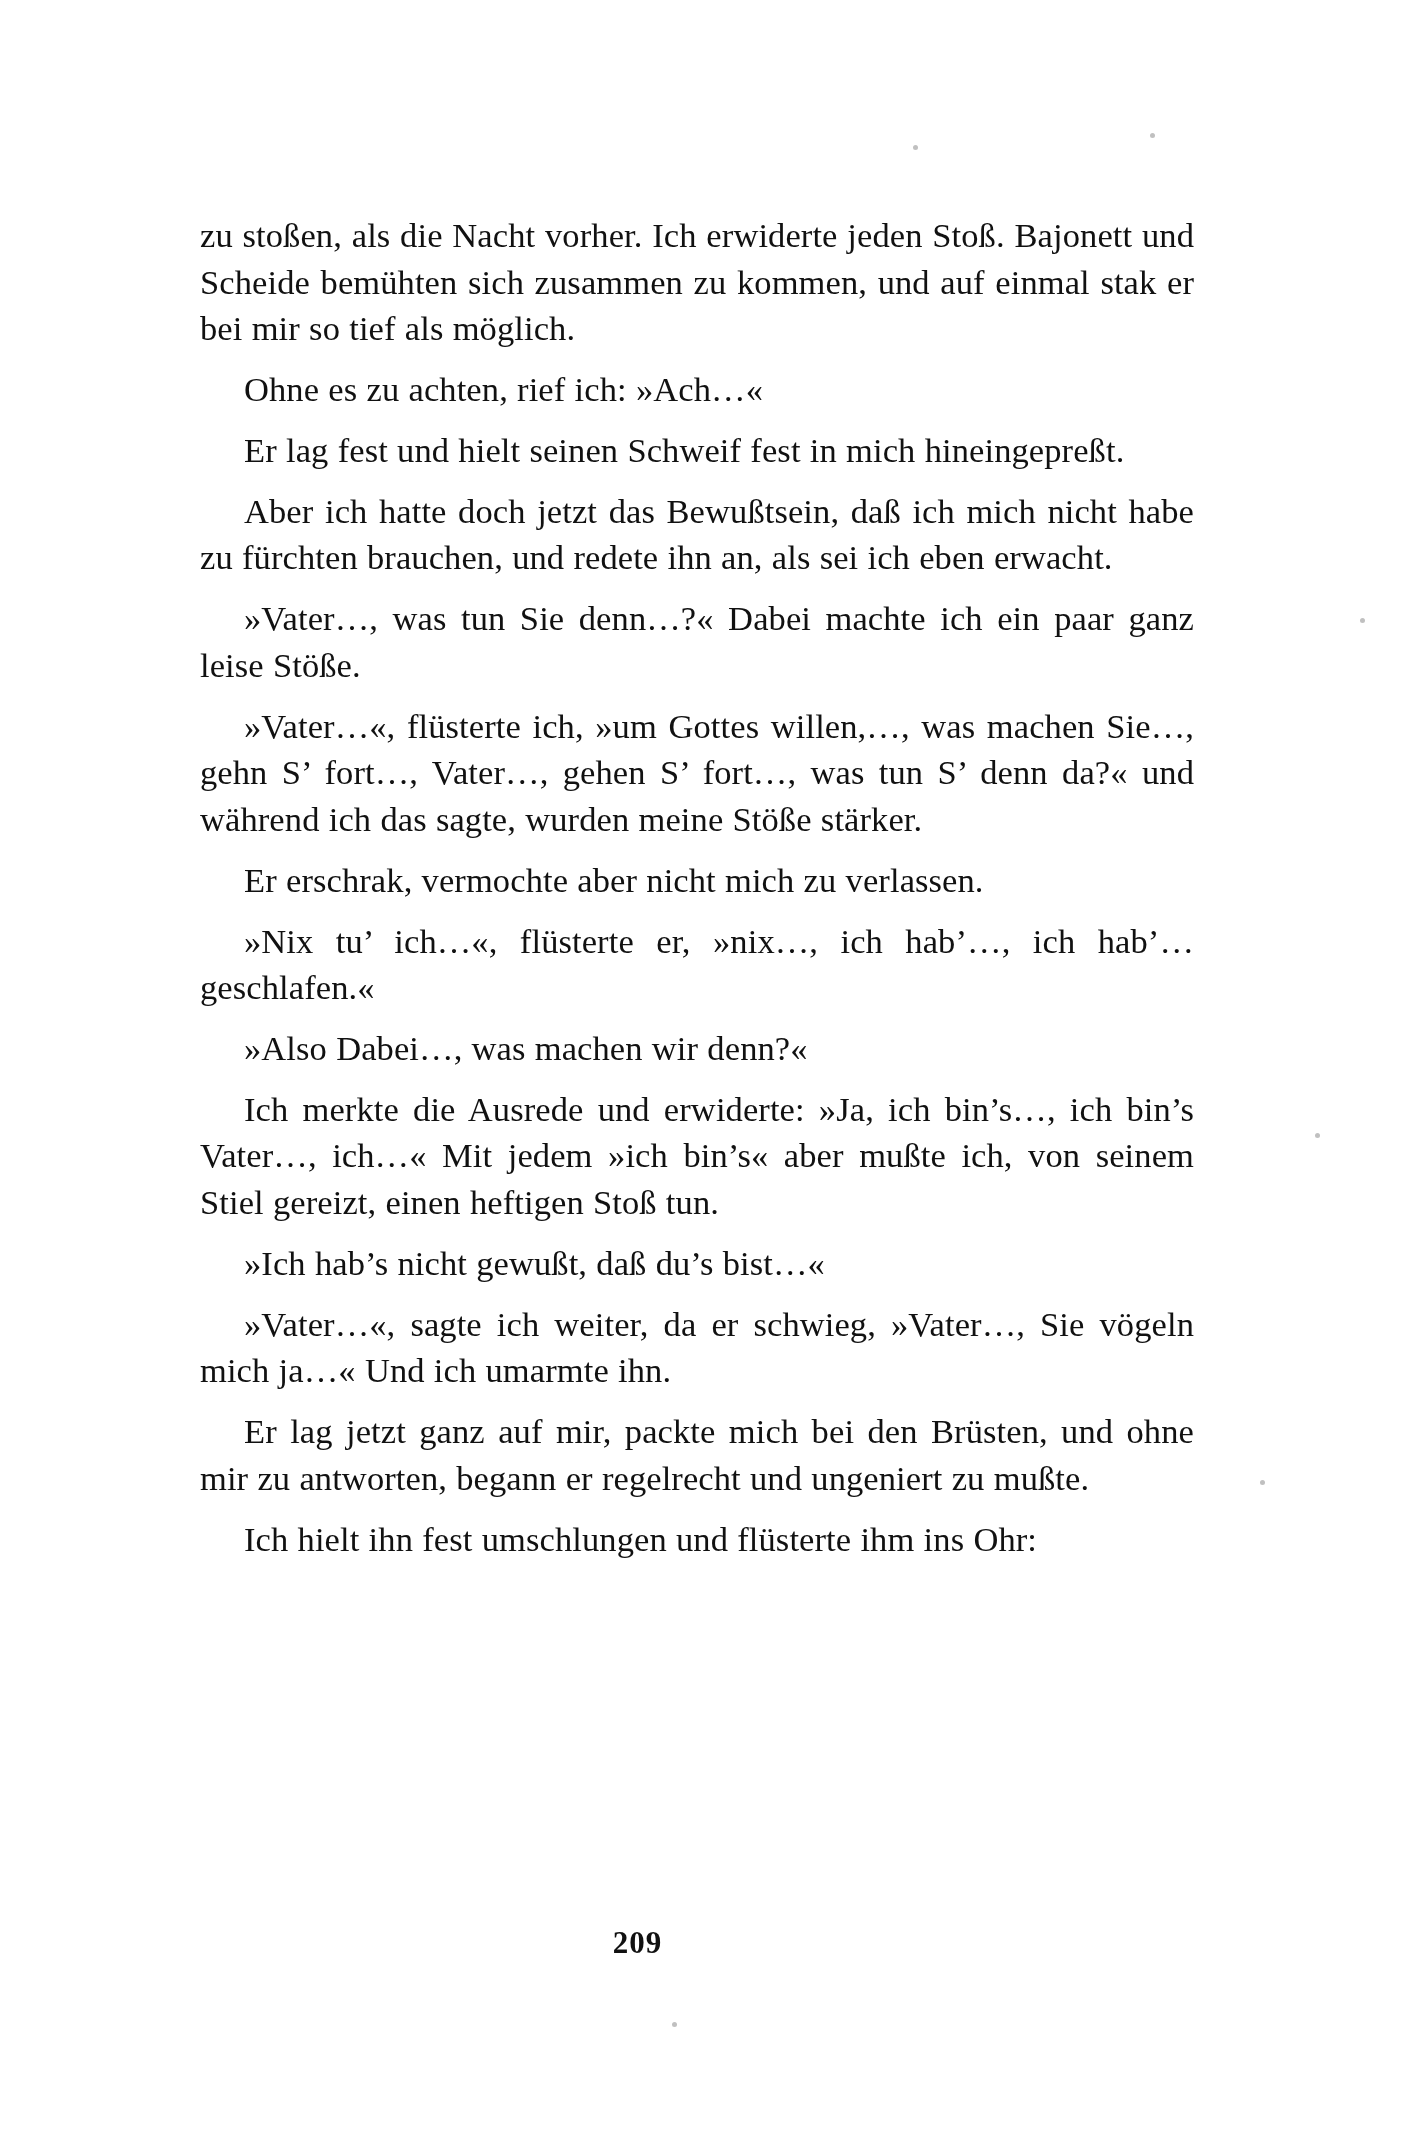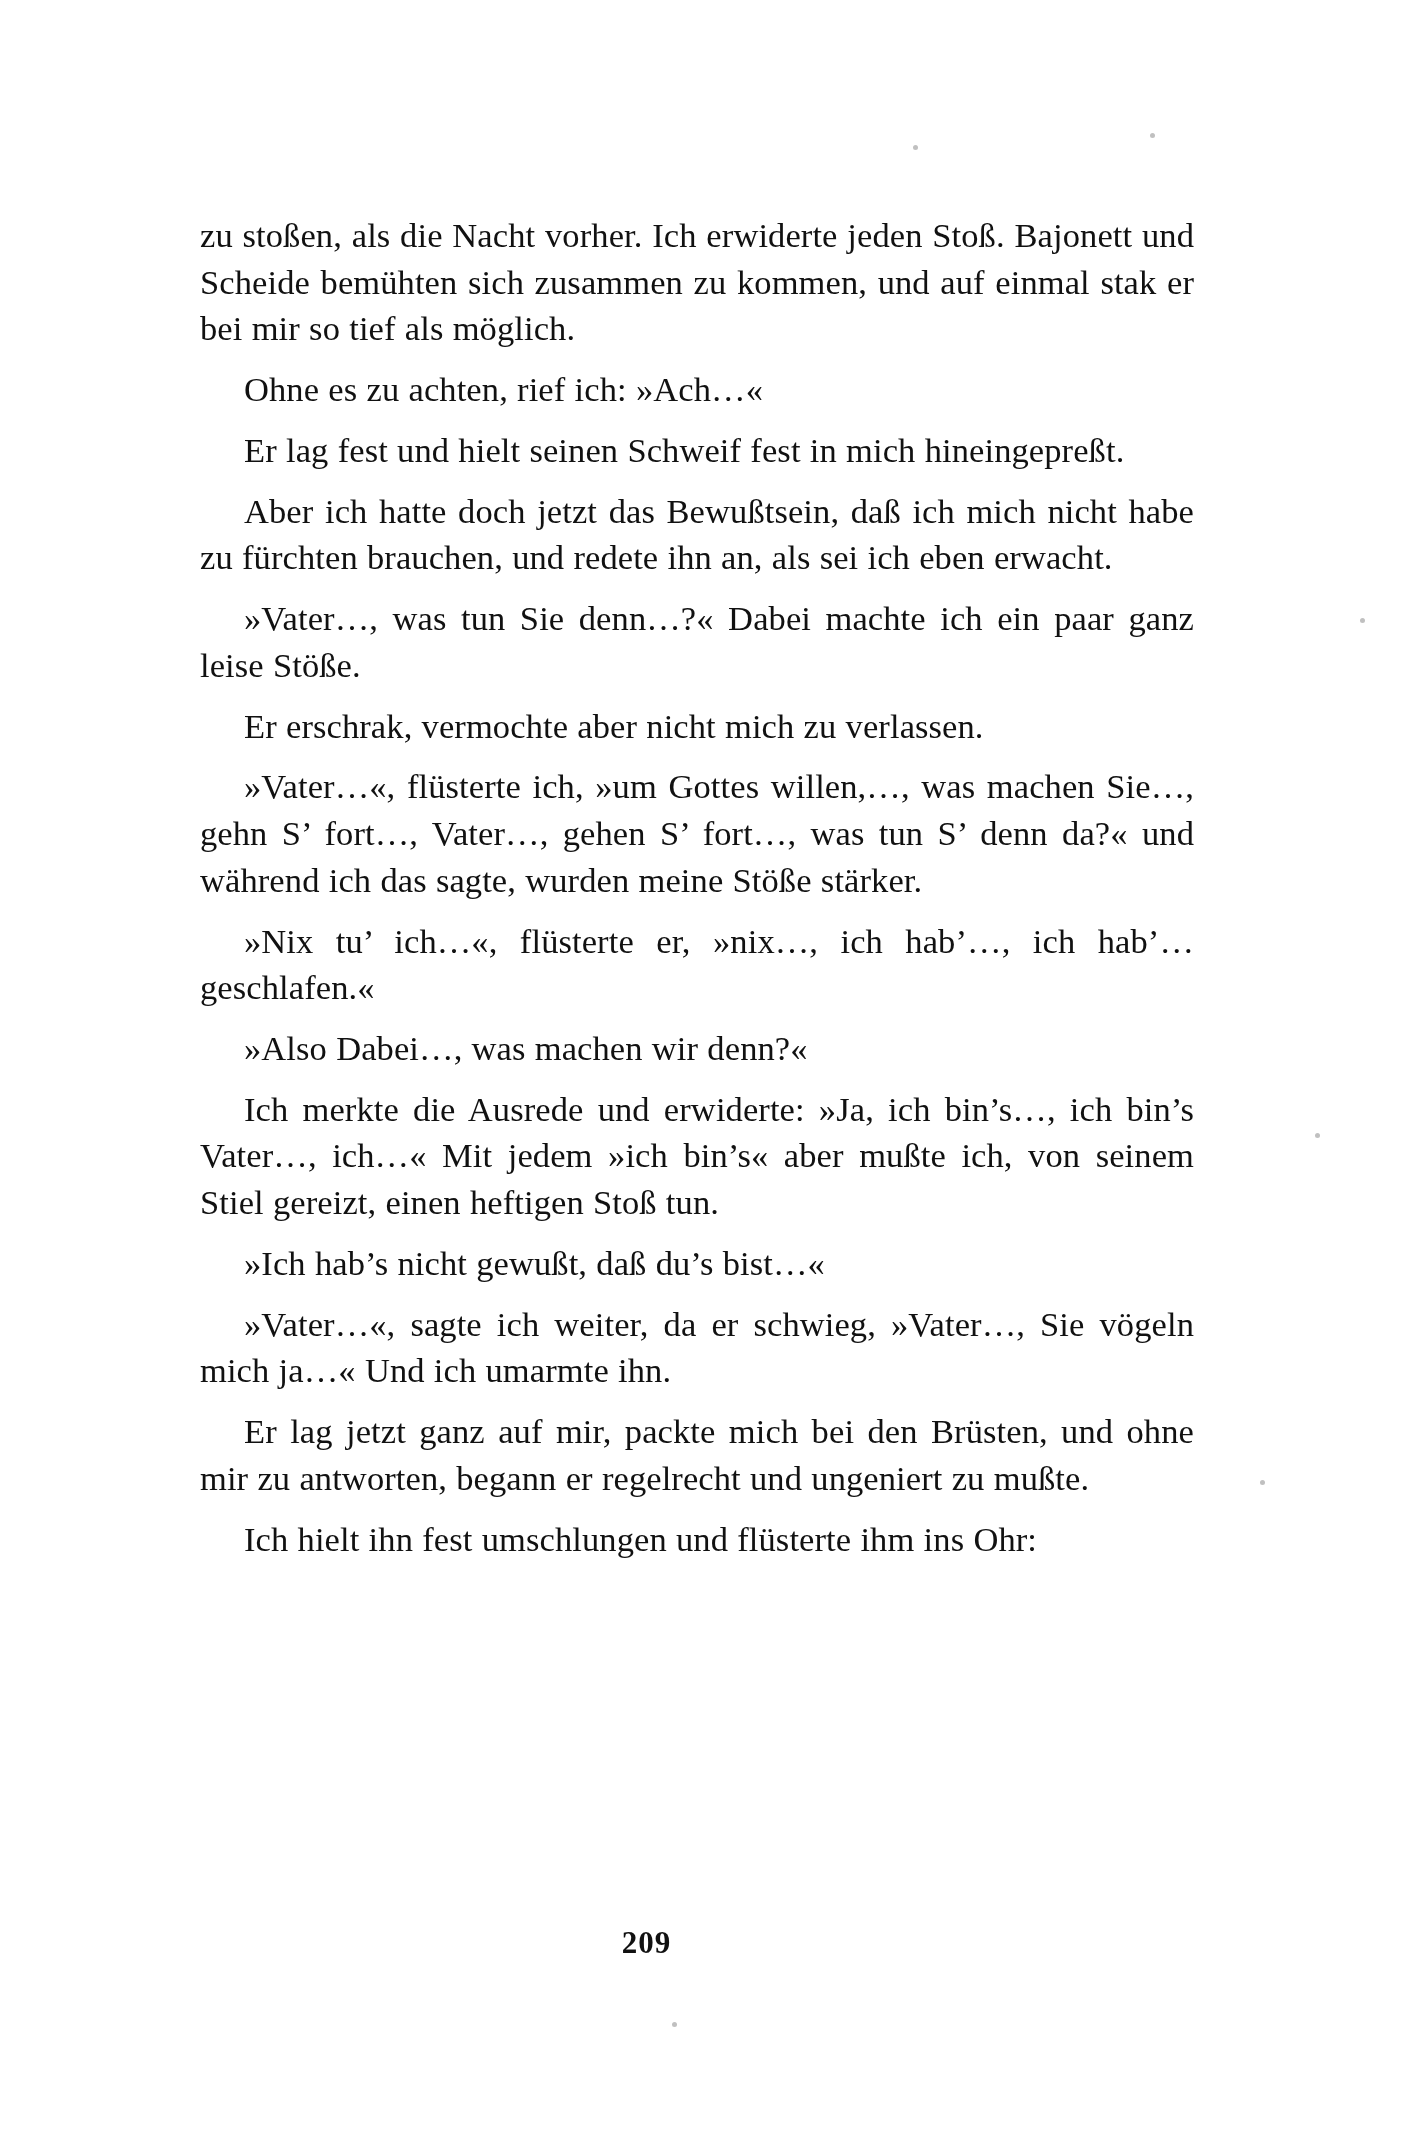--- a/index.html
+++ b/index.html
@@ -46,21 +46,20 @@
   }
   .folio {
     position: absolute;
     left: 0;
     top: 1925px;
     width: 1275px;
     text-align: center;
     font-size: 31px;
     font-weight: bold;
     letter-spacing: 1px;
-    margin-left: 9px;
   }
   
   .speck {
     position: absolute;
     background: #8d8d8d;
     border-radius: 50%;
     opacity: 0.55;
   }
 </style>
 </head>
@@ -74,22 +73,22 @@
   <div class="speck" style="left:1315px; top:1133px; width:5px; height:5px;"></div>
   <div class="speck" style="left:1260px; top:1480px; width:5px; height:5px;"></div>
   <div class="speck" style="left:672px; top:2022px; width:5px; height:5px;"></div>
 
   <div class="textblock">
     <p class="para first">zu stoßen, als die Nacht vorher. Ich erwiderte jeden Stoß. Bajonett und Scheide bemühten sich zusammen zu kommen, und auf einmal stak er bei mir so tief als möglich.</p>
     <p class="para indent">Ohne es zu achten, rief ich: »Ach…«</p>
     <p class="para indent">Er lag fest und hielt seinen Schweif fest in mich hineingepreßt.</p>
     <p class="para indent">Aber ich hatte doch jetzt das Bewußtsein, daß ich mich nicht habe zu fürchten brauchen, und redete ihn an, als sei ich eben erwacht.</p>
     <p class="para indent">»Vater…, was tun Sie denn…?« Dabei machte ich ein paar ganz leise Stöße.</p>
+    <p class="para indent">»Vater…«, flüsterte ich, »um Gottes willen,…, was machen Sie…, gehn S’ fort…, Vater…, gehen S’ fort…, was tun S’ denn da?« und während ich das sagte, wurden meine Stöße stärker.</p>
     <p class="para indent">Er erschrak, vermochte aber nicht mich zu verlassen.</p>
-    <p class="para indent">»Vater…«, flüsterte ich, »um Gottes willen,…, was machen Sie…, gehn S’ fort…, Vater…, gehen S’ fort…, was tun S’ denn da?« und während ich das sagte, wurden meine Stöße stärker.</p>
     <p class="para indent">»Nix tu’ ich…«, flüsterte er, »nix…, ich hab’…, ich hab’… geschlafen.«</p>
     <p class="para indent">»Also Dabei…, was machen wir denn?«</p>
     <p class="para indent">Ich merkte die Ausrede und erwiderte: »Ja, ich bin’s…, ich bin’s Vater…, ich…« Mit jedem »ich bin’s« aber mußte ich, von seinem Stiel gereizt, einen heftigen Stoß tun.</p>
     <p class="para indent">»Ich hab’s nicht gewußt, daß du’s bist…«</p>
     <p class="para indent">»Vater…«, sagte ich weiter, da er schwieg, »Vater…, Sie vögeln mich ja…« Und ich umarmte ihn.</p>
     <p class="para indent">Er lag jetzt ganz auf mir, packte mich bei den Brüsten, und ohne mir zu antworten, begann er regelrecht und ungeniert zu mußte.</p>
     <p class="para indent">Ich hielt ihn fest umschlungen und flüsterte ihm ins Ohr:</p>
   </div>
 
   <div class="folio">209</div>

